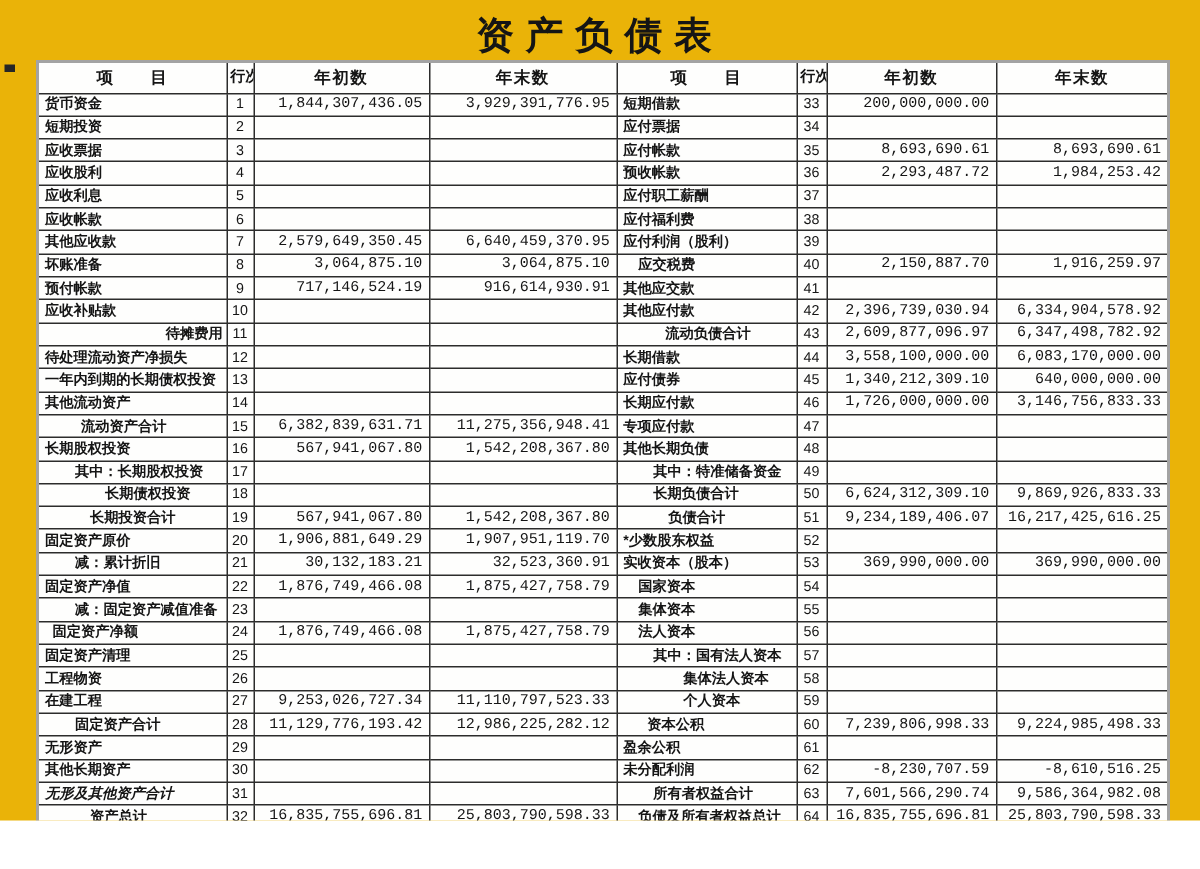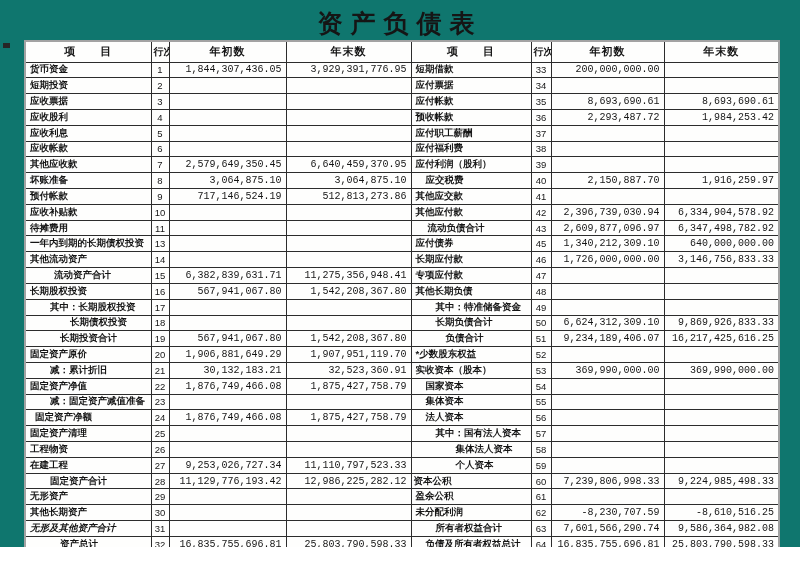--- a/index.html
+++ b/index.html
@@ -1,21 +1,21 @@
 <!DOCTYPE html>
 <html><head>
 <meta charset="utf-8">
 <style>
   * { box-sizing: border-box; }
   html, body { margin: 0; padding: 0; }
   .page {
     position: relative;
     width: 800px;
     height: 547px;
-    background: #0f766e;
+    background: #eab308;
     color: #151515;
     font-family: "Liberation Sans", sans-serif;
     overflow: hidden;
   }
   .title {
     position: absolute;
     top: 7px; left: 0;
     width: 100%;
     text-align: center;
     font-family: "Liberation Serif", serif;
@@ -201,45 +201,55 @@
           <td class="c-num">3,064,875.10</td>
           <td class="c-item" style="padding-left: 14px;">应交税费</td>
           <td class="c-line">40</td>
           <td class="c-num">2,150,887.70</td>
           <td class="c-num">1,916,259.97</td>
         </tr>
         <tr>
           <td class="c-item" style="padding-left: 4px;">预付帐款</td>
           <td class="c-line">9</td>
           <td class="c-num">717,146,524.19</td>
-          <td class="c-num">512,813,273.86</td>
+          <td class="c-num">916,614,930.91</td>
           <td class="c-item" style="padding-left: 4px;">其他应交款</td>
           <td class="c-line">41</td>
           <td class="c-num"></td>
           <td class="c-num"></td>
         </tr>
         <tr>
           <td class="c-item" style="padding-left: 4px;">应收补贴款</td>
           <td class="c-line">10</td>
           <td class="c-num"></td>
           <td class="c-num"></td>
           <td class="c-item" style="padding-left: 4px;">其他应付款</td>
           <td class="c-line">42</td>
           <td class="c-num">2,396,739,030.94</td>
           <td class="c-num">6,334,904,578.92</td>
         </tr>
         <tr>
-          <td class="c-item" style="padding-left: 4px;">待摊费用</td>
+          <td class="c-item" style="padding-left: 4px; text-align: right;">待摊费用</td>
           <td class="c-line">11</td>
           <td class="c-num"></td>
           <td class="c-num"></td>
-          <td class="c-item" style="padding-left: 16px;">流动负债合计</td>
+          <td class="c-item" style="padding-left: 32px;">流动负债合计</td>
           <td class="c-line">43</td>
           <td class="c-num">2,609,877,096.97</td>
           <td class="c-num">6,347,498,782.92</td>
+        </tr>
+        <tr>
+          <td class="c-item" style="padding-left: 4px;">待处理流动资产净损失</td>
+          <td class="c-line">12</td>
+          <td class="c-num"></td>
+          <td class="c-num"></td>
+          <td class="c-item" style="padding-left: 4px;">长期借款</td>
+          <td class="c-line">44</td>
+          <td class="c-num">3,558,100,000.00</td>
+          <td class="c-num">6,083,170,000.00</td>
         </tr>
         <tr>
           <td class="c-item" style="padding-left: 4px;">一年内到期的长期债权投资</td>
           <td class="c-line">13</td>
           <td class="c-num"></td>
           <td class="c-num"></td>
           <td class="c-item" style="padding-left: 4px;">应付债券</td>
           <td class="c-line">45</td>
           <td class="c-num">1,340,212,309.10</td>
           <td class="c-num">640,000,000.00</td>
@@ -382,21 +392,21 @@
           <td class="c-item" style="padding-left: 44px;">个人资本</td>
           <td class="c-line">59</td>
           <td class="c-num"></td>
           <td class="c-num"></td>
         </tr>
         <tr>
           <td class="c-item" style="padding-left: 24px;">固定资产合计</td>
           <td class="c-line">28</td>
           <td class="c-num">11,129,776,193.42</td>
           <td class="c-num">12,986,225,282.12</td>
-          <td class="c-item" style="padding-left: 2px;">资本公积</td>
+          <td class="c-item" style="padding-left: 20px;">资本公积</td>
           <td class="c-line">60</td>
           <td class="c-num">7,239,806,998.33</td>
           <td class="c-num">9,224,985,498.33</td>
         </tr>
         <tr>
           <td class="c-item" style="padding-left: 4px;">无形资产</td>
           <td class="c-line">29</td>
           <td class="c-num"></td>
           <td class="c-num"></td>
           <td class="c-item" style="padding-left: 4px;">盈余公积</td>

